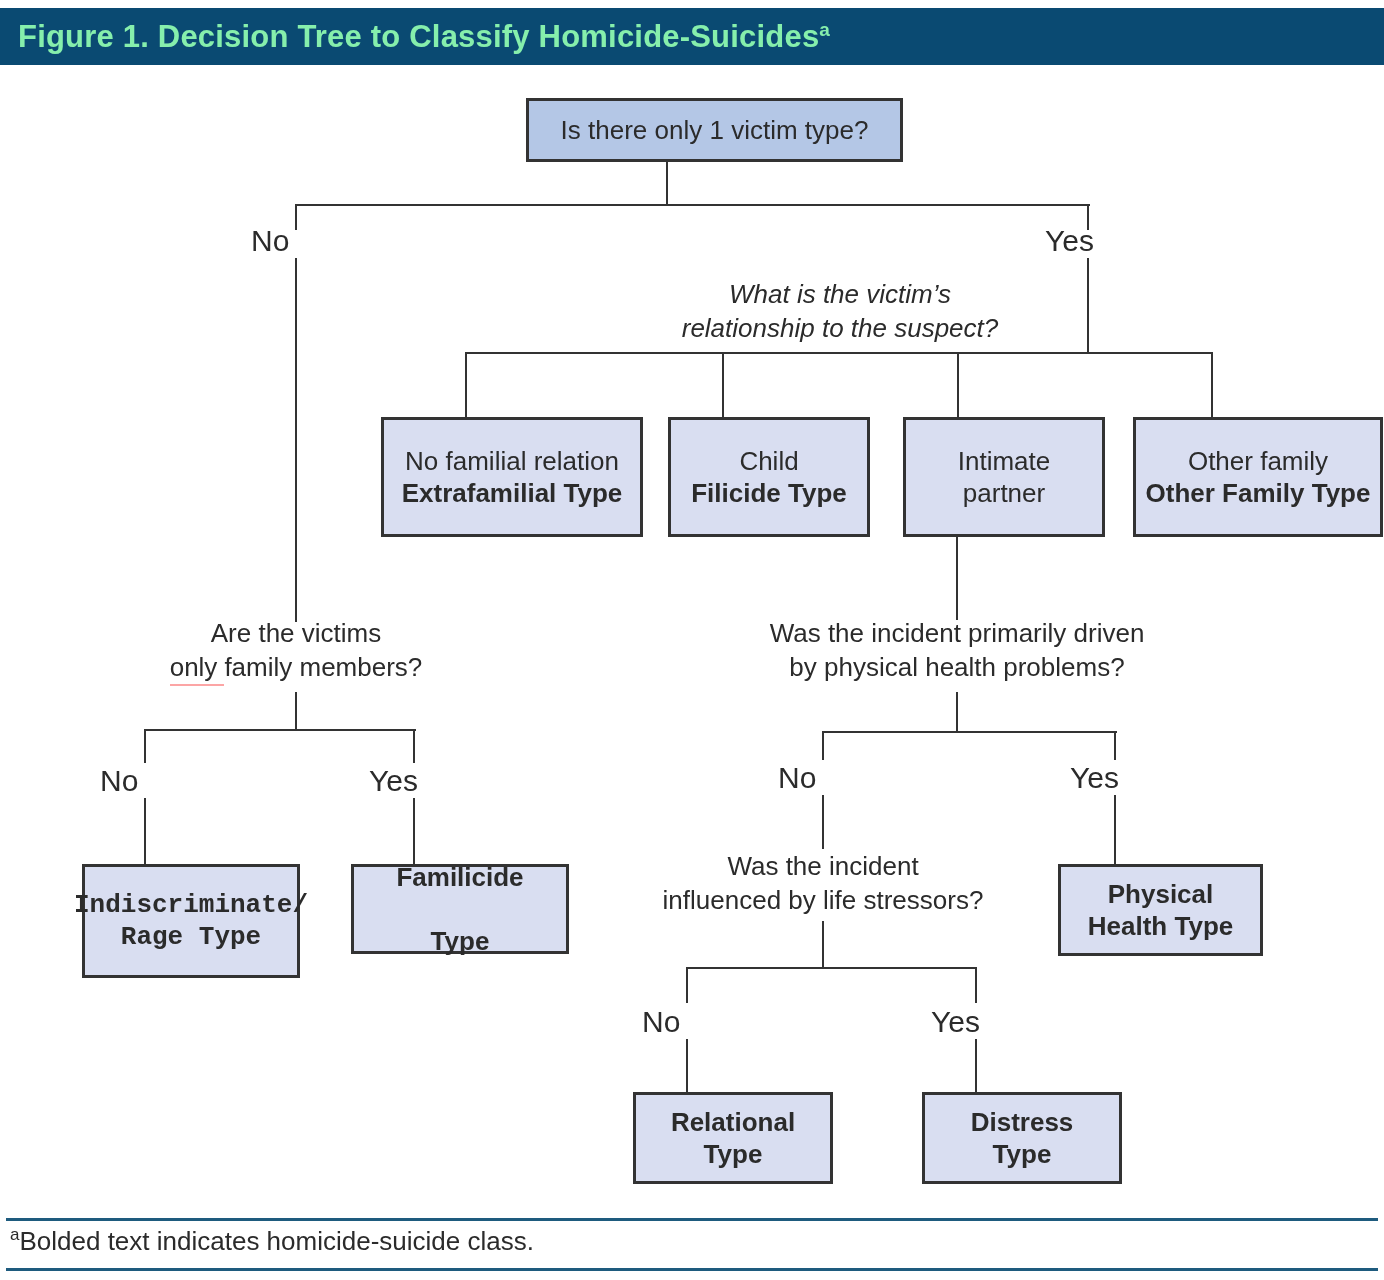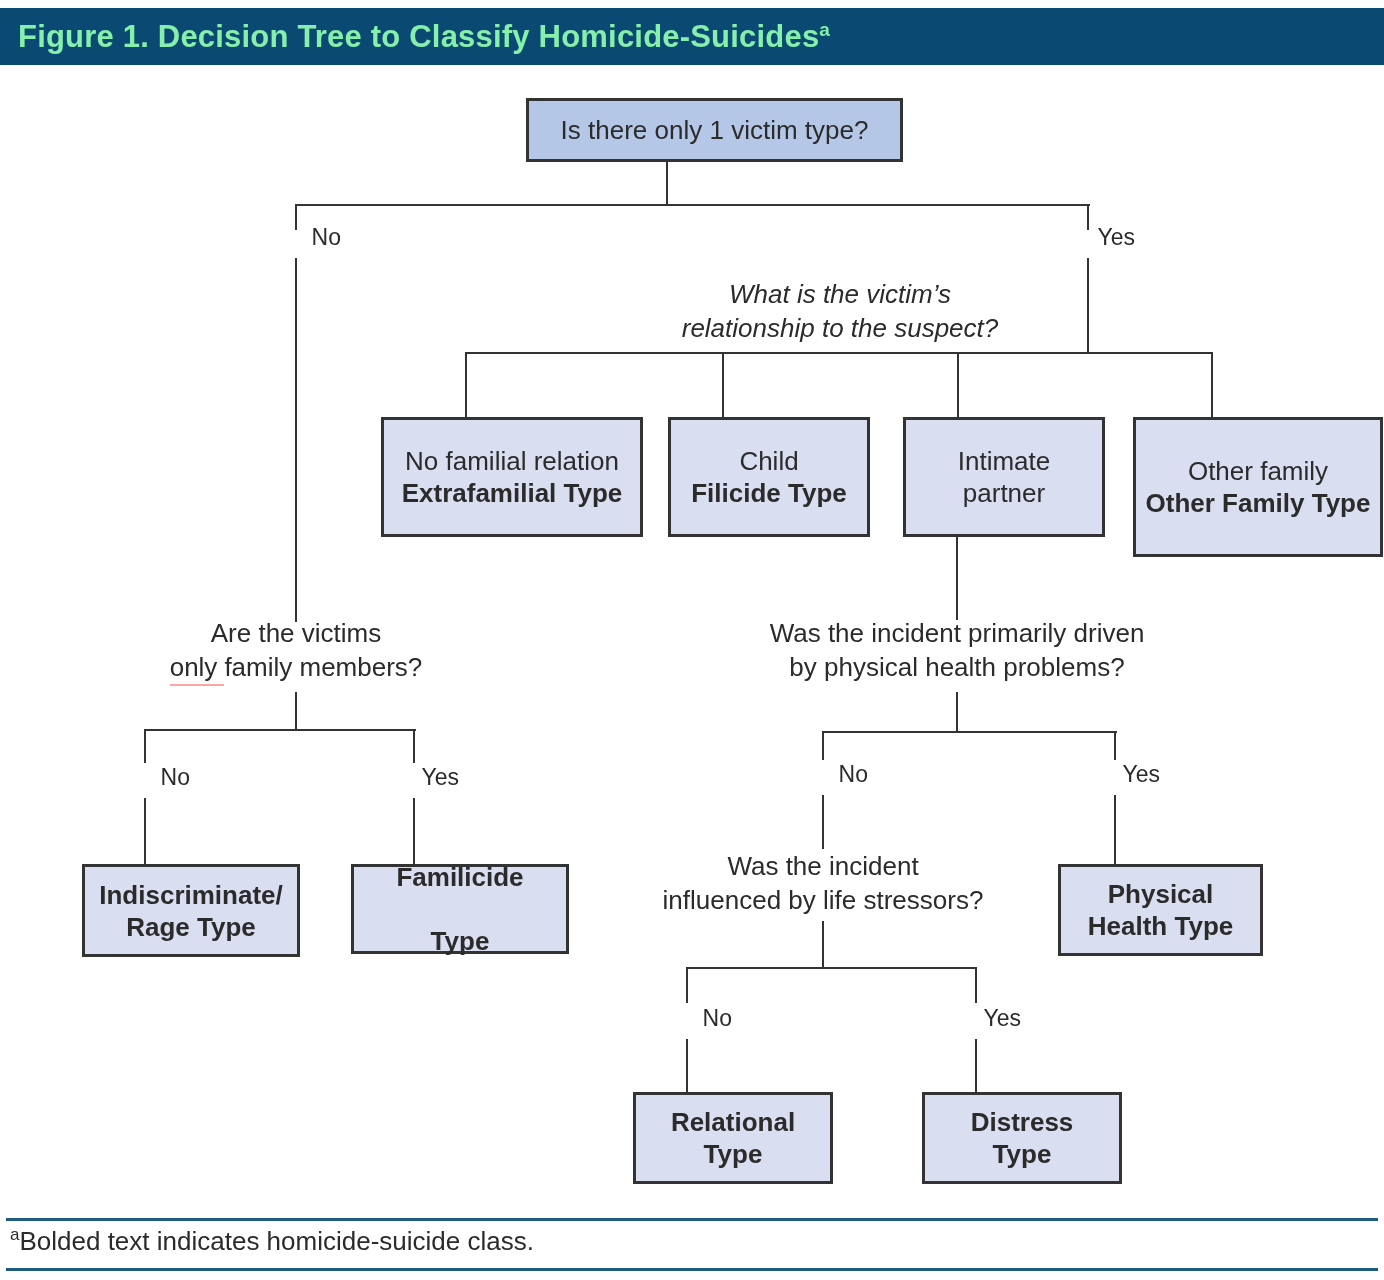--- a/index.html
+++ b/index.html
@@ -29,21 +29,21 @@
     display:flex;flex-direction:column;align-items:center;justify-content:center;
     text-align:center;box-sizing:border-box;line-height:32px;margin-left:46px;
   }
   .node.root{background:var(--root-fill);}
   .node .plain{font-size:26px;}
   .node .bold{font-size:26px;font-weight:bold;}
   .question{
     position:absolute;text-align:center;font-size:26px;line-height:34px;
   }
   .blabel{
-    position:absolute;width:90px;margin-left:-45px;text-align:right;font-size:23px;
+    position:absolute;width:90px;margin-left:-45px;text-align:left;font-size:30px;
   }
   .uline{border-bottom:2px solid #fca5a5;padding-right:7px;padding-bottom:2px;}
   .rule{position:absolute;left:6px;width:1372px;height:3px;background:var(--rule);}
   .footnote{position:absolute;left:10px;top:1226px;font-size:26px;}
   .footnote sup{font-size:17px;line-height:0;}
 </style>
 </head>
 <body>
 
 <div class="figure">
@@ -74,21 +74,21 @@
   <div class="hline" style="left:145px;top:729px;width:271px;"></div>
 
   <div class="vline" style="left:144px;top:729px;height:34px;"></div>
   <div class="blabel" style="left:145px;top:764px;">No</div>
   <div class="vline" style="left:144px;top:798px;height:66px;"></div>
 
   <div class="vline" style="left:413px;top:729px;height:34px;"></div>
   <div class="blabel" style="left:414px;top:764px;">Yes</div>
   <div class="vline" style="left:413px;top:798px;height:66px;"></div>
 
-  <div class="node" style="left:36px;top:864px;width:218px;height:93px;">
+  <div class="node" style="left:36px;top:864px;width:218px;height:114px;font-family:Liberation Mono, monospace;">
     <span class="bold">Indiscriminate/</span>
     <span class="bold">Rage Type</span>
   </div>
   <div class="node" style="left:305px;top:864px;width:218px;height:90px;gap:32px;">
     <span class="bold">Familicide</span>
     <span class="bold">Type</span>
   </div>
 
   <div class="vline" style="left:1087px;top:204px;height:26px;"></div>
   <div class="blabel" style="left:1090px;top:224px;">Yes</div>
@@ -110,21 +110,21 @@
     <span class="bold">Extrafamilial Type</span>
   </div>
   <div class="node" style="left:622px;top:417px;width:202px;height:120px;">
     <span class="plain">Child</span>
     <span class="bold">Filicide Type</span>
   </div>
   <div class="node" style="left:857px;top:417px;width:202px;height:120px;">
     <span class="plain">Intimate</span>
     <span class="plain">partner</span>
   </div>
-  <div class="node" style="left:1087px;top:417px;width:250px;height:140px;">
+  <div class="node" style="left:1087px;top:417px;width:250px;height:120px;">
     <span class="plain">Other family</span>
     <span class="bold">Other Family Type</span>
   </div>
 
   <div class="vline" style="left:956px;top:537px;height:83px;"></div>
   <div class="question" style="left:707px;top:616px;width:500px;">
     <span>Was the incident primarily driven</span><br>
     <span>by physical health problems?</span>
   </div>
   <div class="vline" style="left:956px;top:692px;height:41px;"></div>

